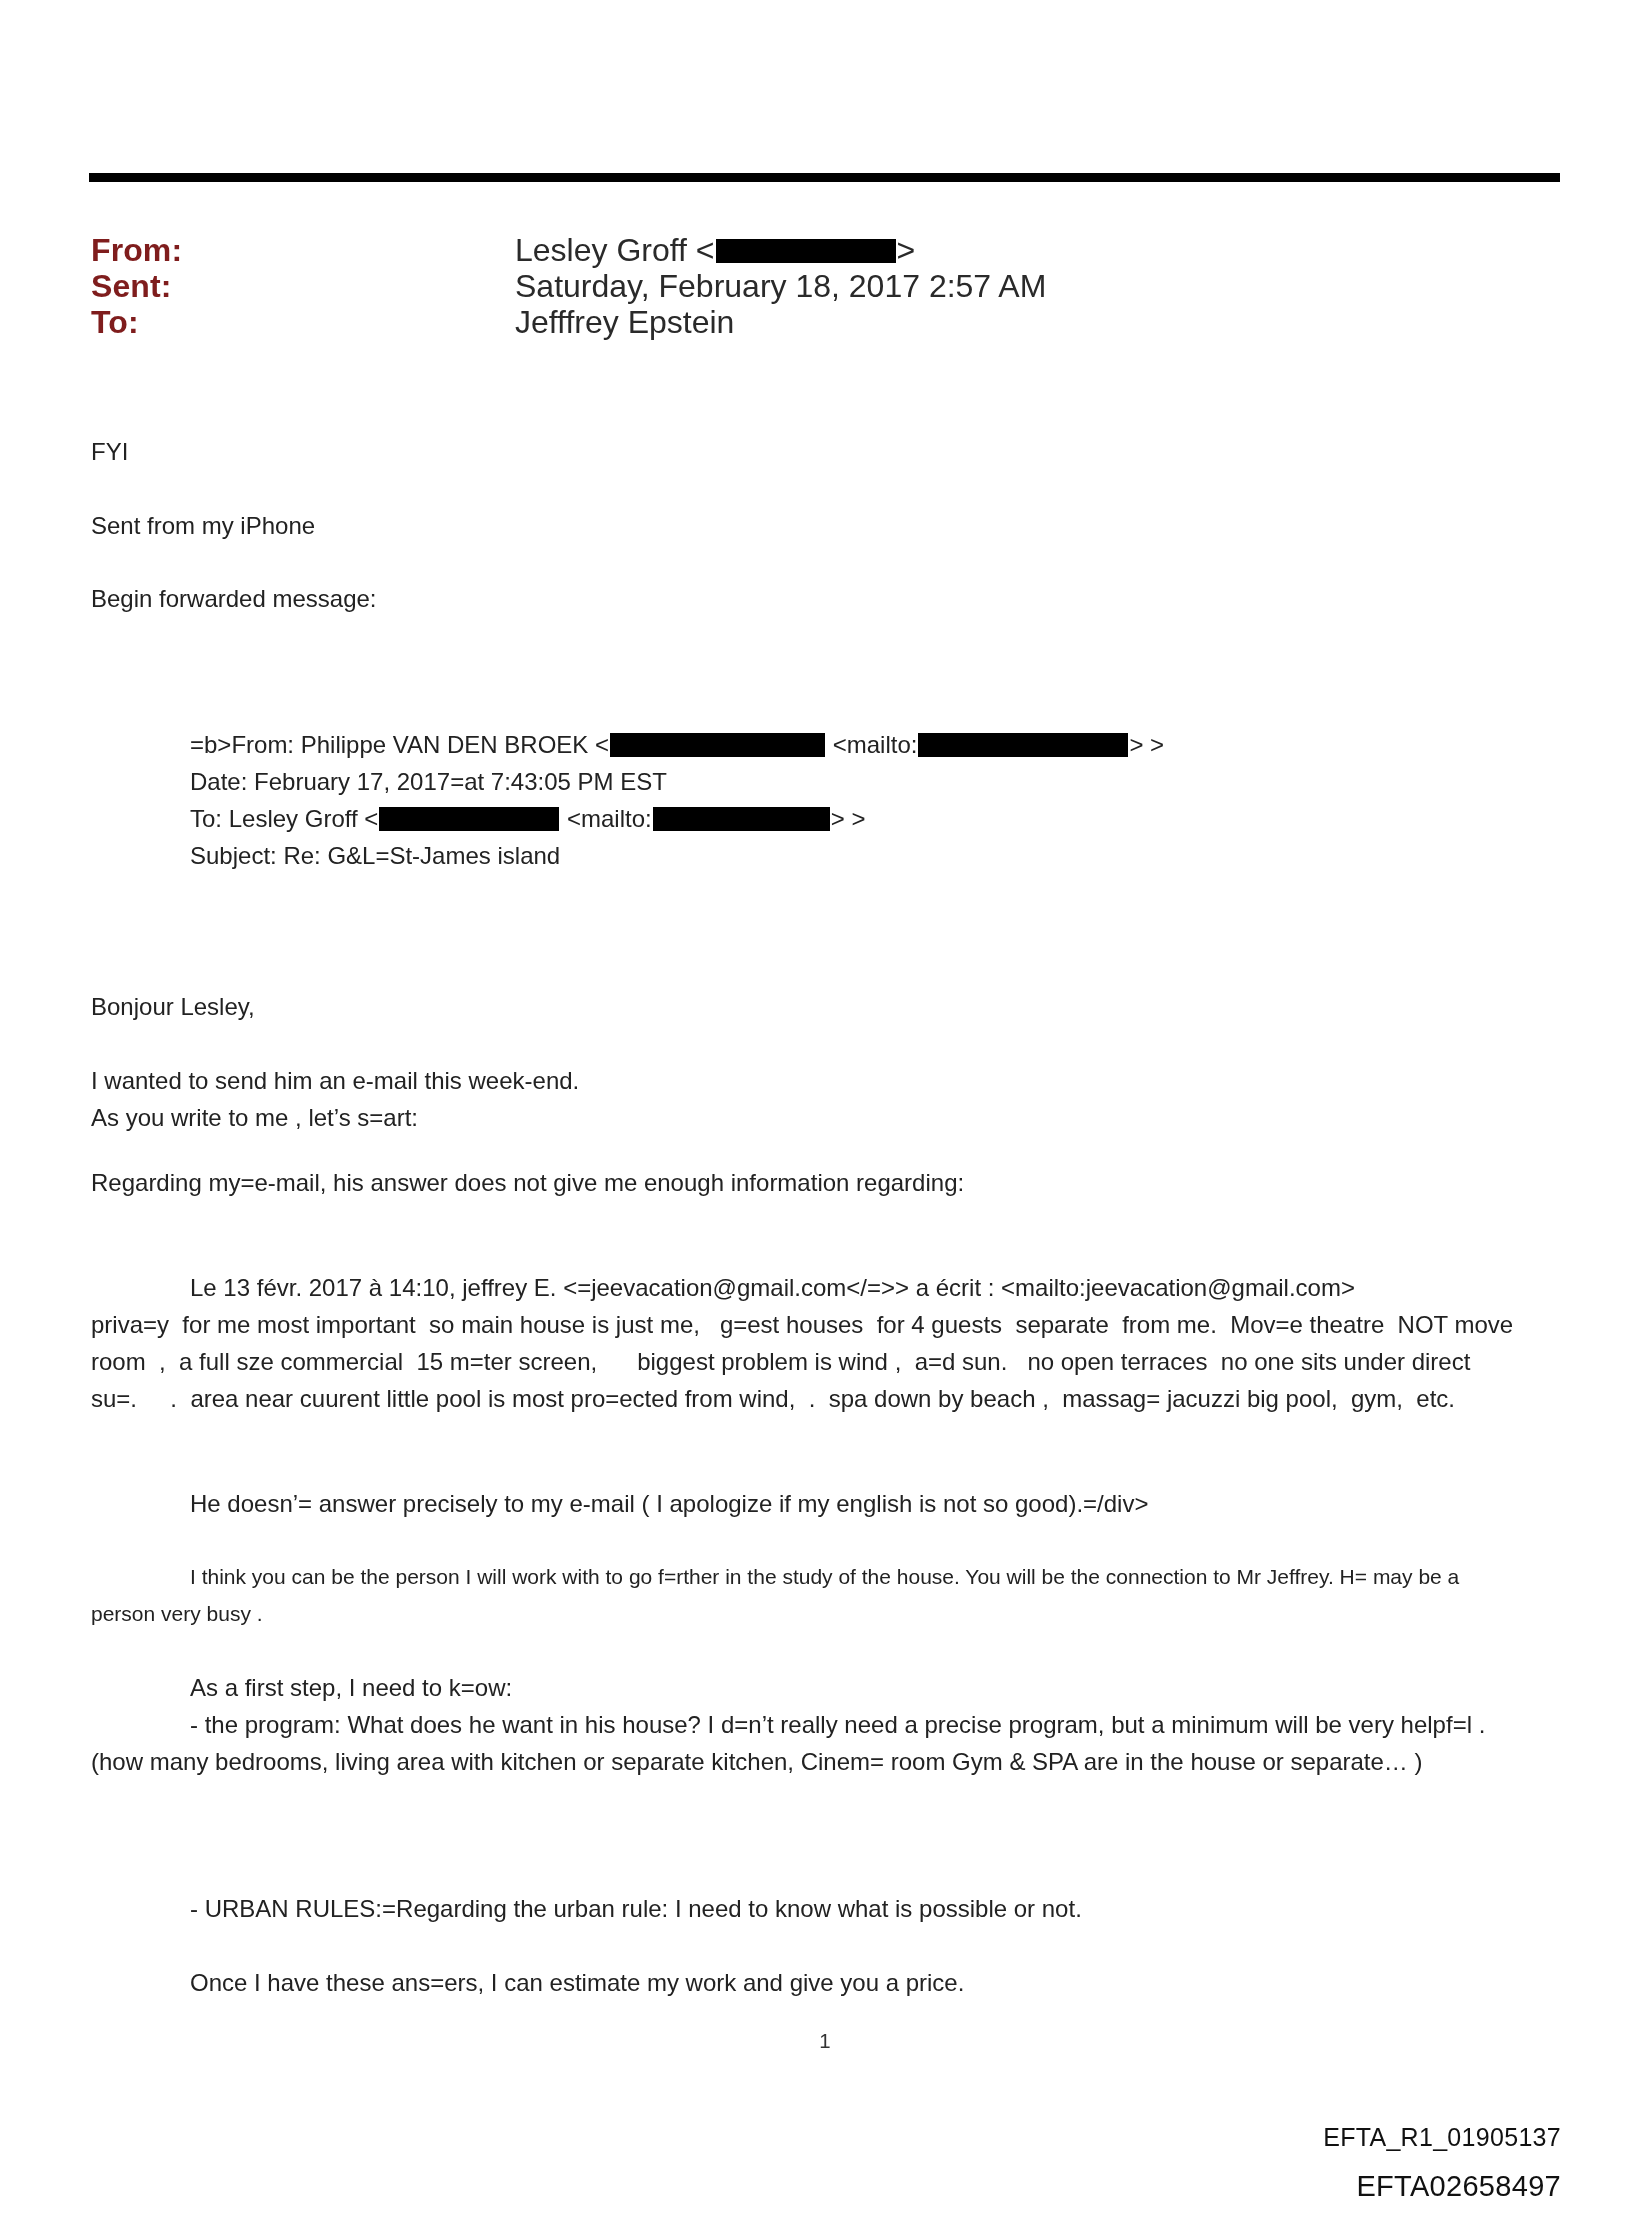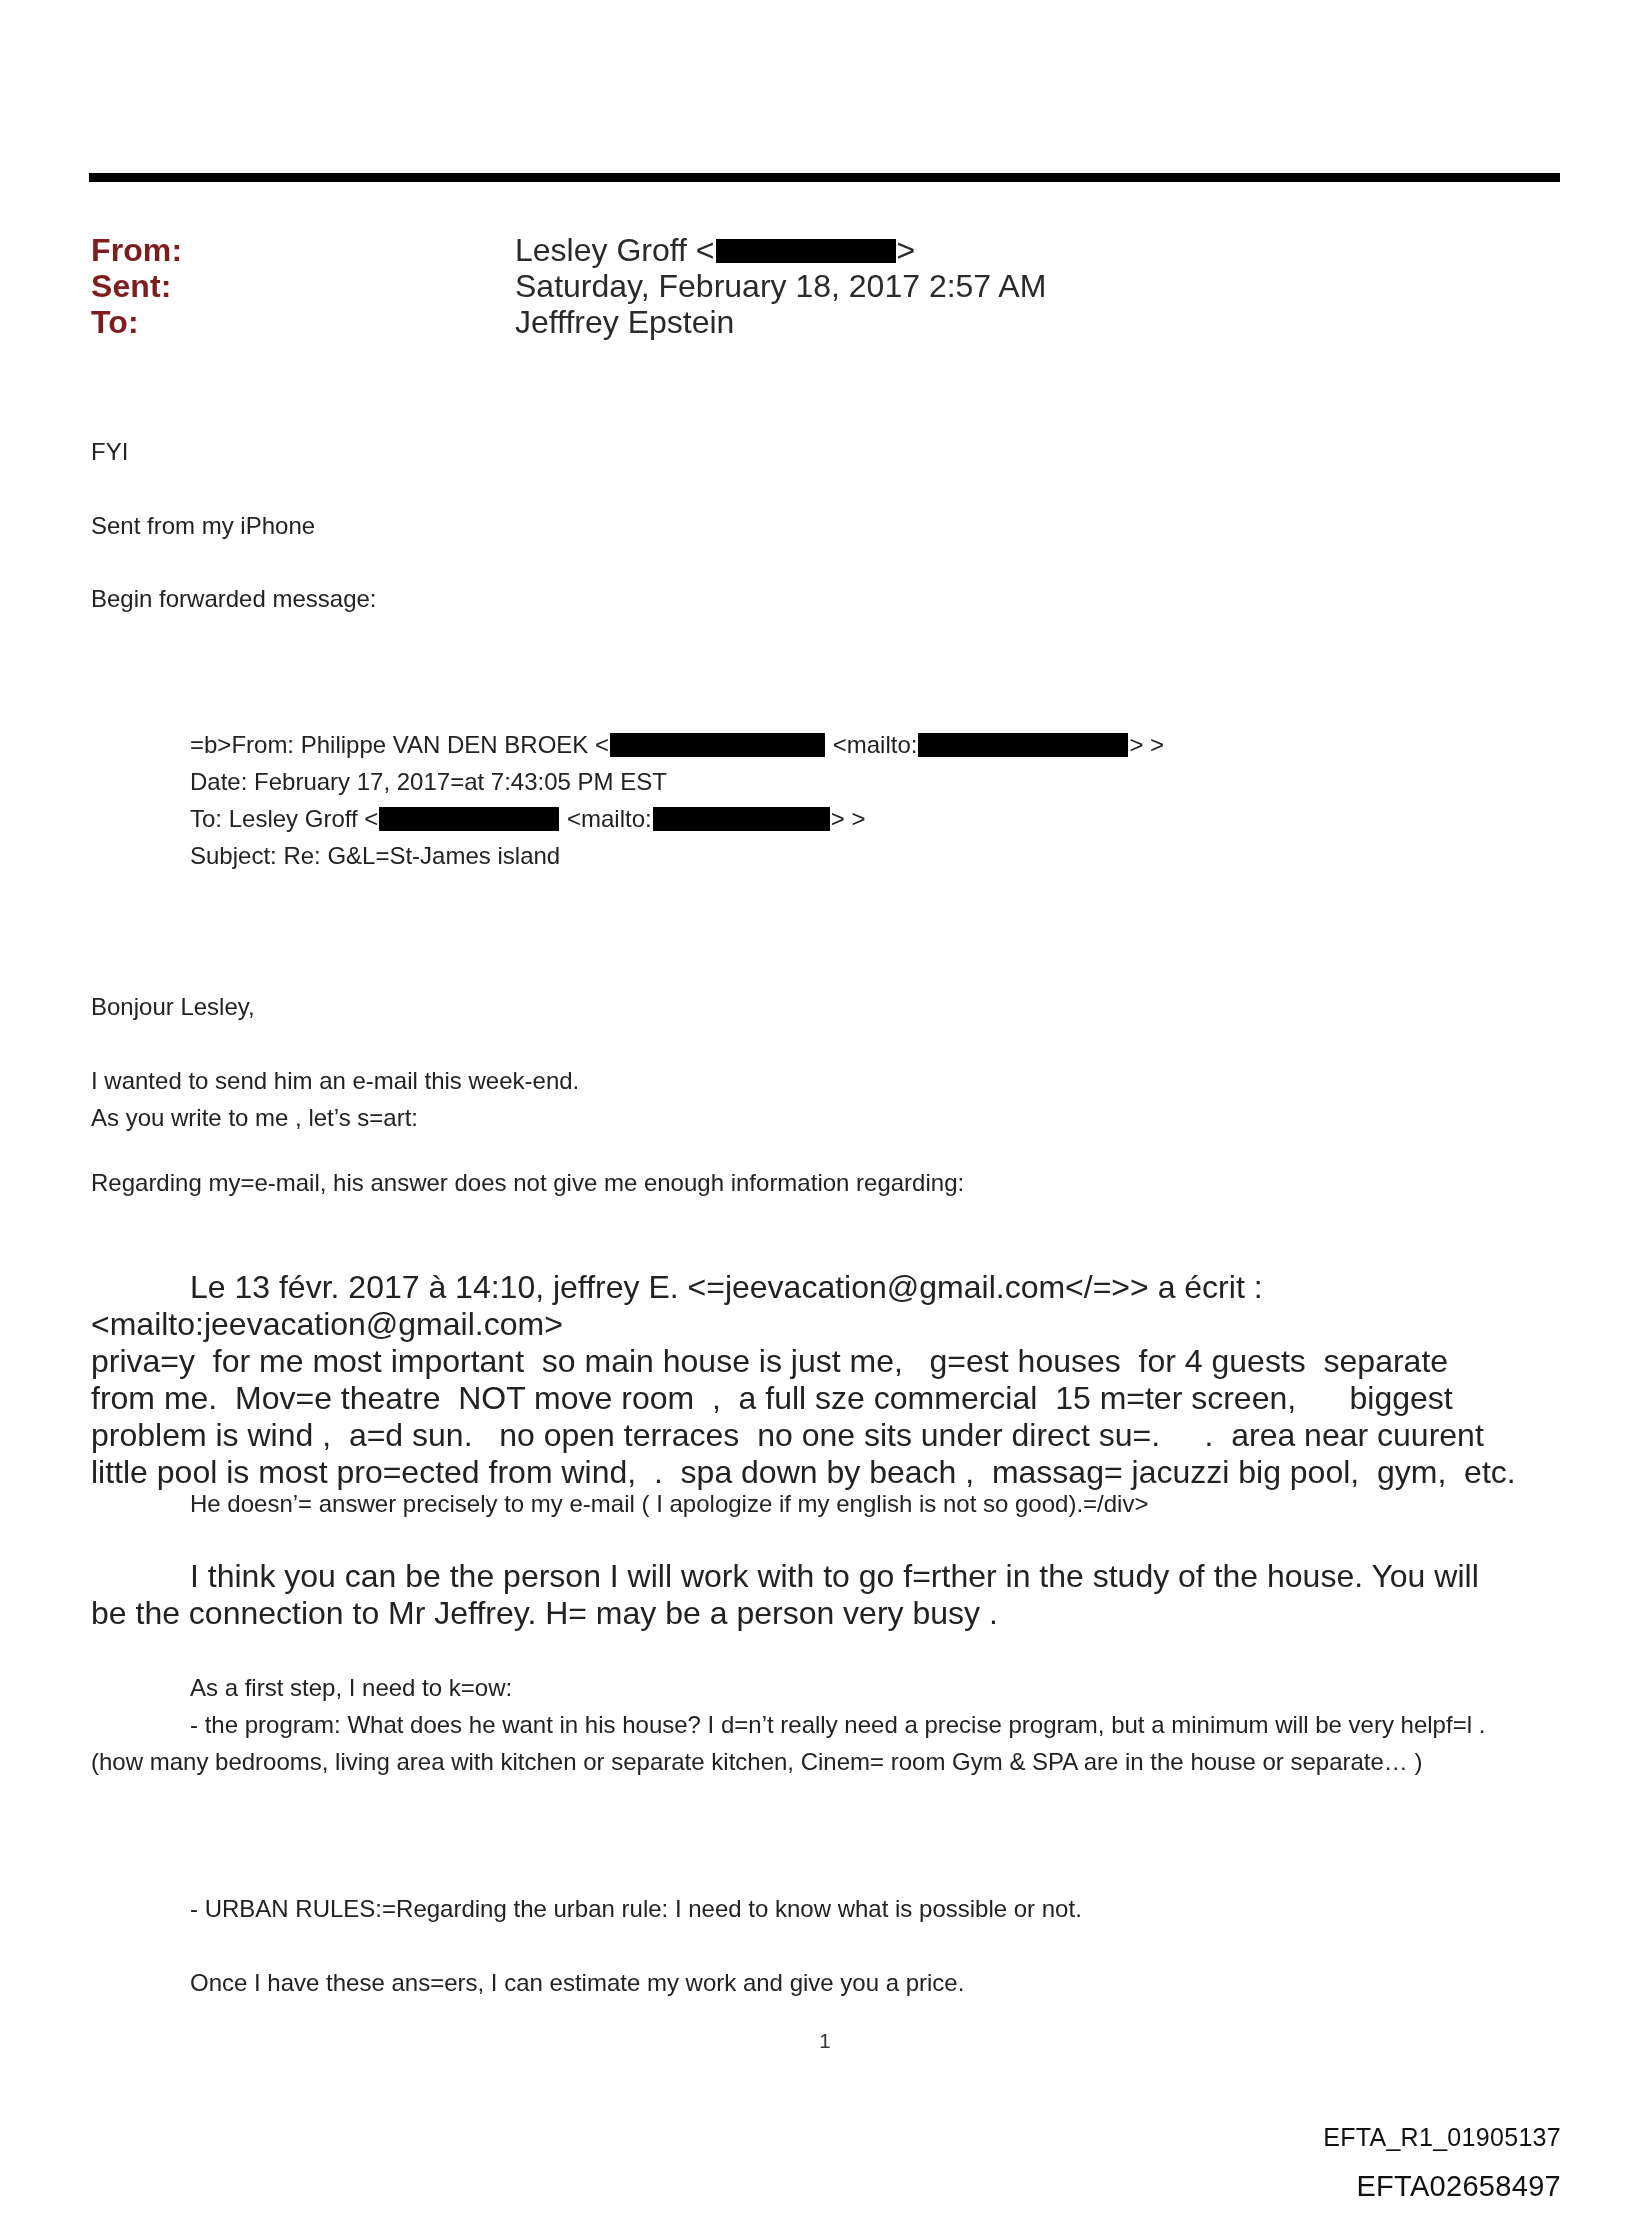--- a/index.html
+++ b/index.html
@@ -104,21 +104,21 @@
   .bonjour  { left: 91px; top: 988px; }
   .para1    { left: 91px; top: 1062px; width: 1388px; }
   .para2    { left: 91px; top: 1164px; width: 1388px; }
 
   
   .quote-a {
     position: absolute;
     left: 91px;
     top: 1269px;
     width: 1426px;
-    font-size: 32px;
+    font-size: 24px;
     line-height: 37px;
     color: #222;
     text-indent: 99px;
     white-space: pre-wrap;
   }
   .quote-b {
     position: absolute;
     left: 91px;
     top: 1485px;
     width: 1426px;
@@ -126,21 +126,21 @@
     line-height: 37px;
     color: #222;
     text-indent: 99px;
     white-space: pre-wrap;
   }
   .quote-c {
     position: absolute;
     left: 91px;
     top: 1558px;
     width: 1426px;
-    font-size: 32px;
+    font-size: 21px;
     line-height: 37px;
     color: #222;
     text-indent: 99px;
     white-space: pre-wrap;
   }
   .quote-d {
     position: absolute;
     left: 91px;
     top: 1669px;
     width: 1426px;

